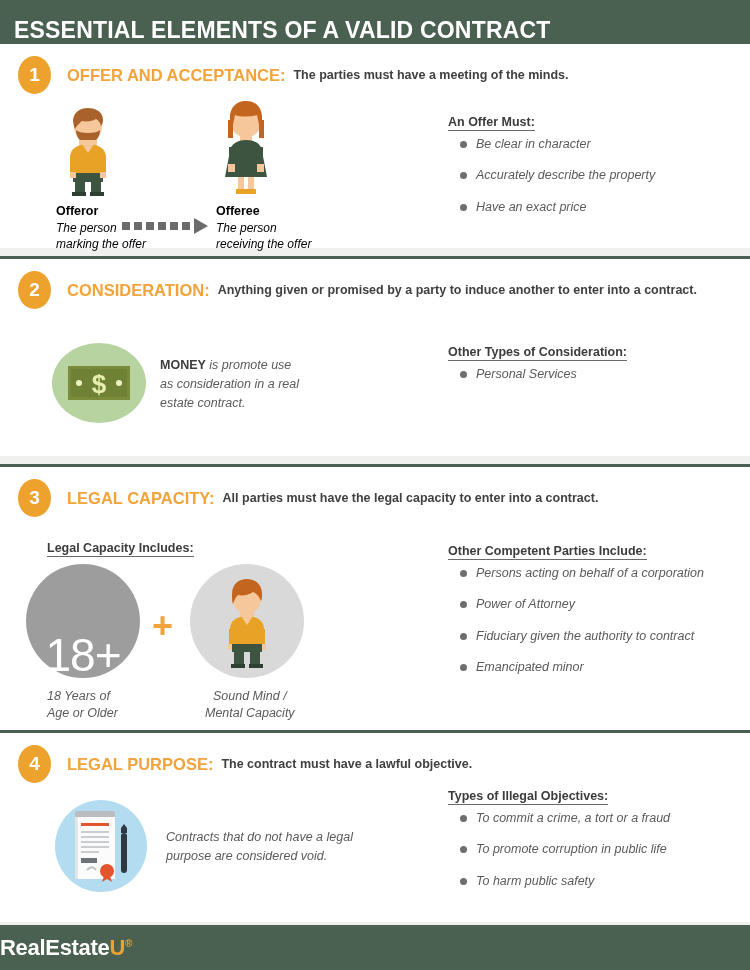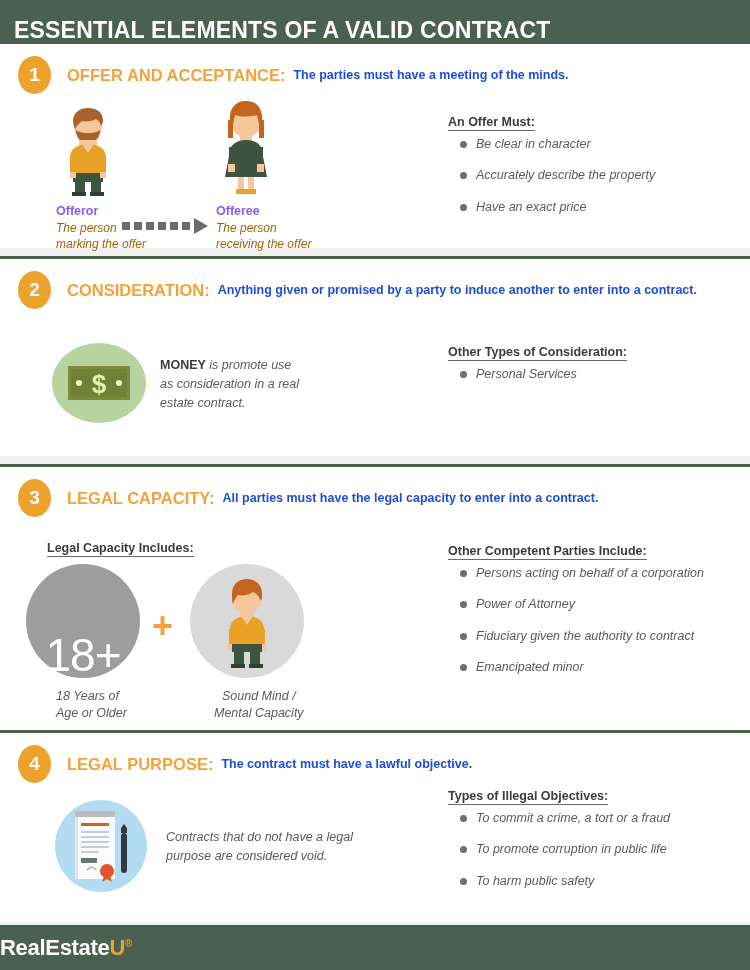--- a/index.html
+++ b/index.html
@@ -67,21 +67,21 @@
     flex: none;
   }
   .sec-title {
     color: #f2a33c;
     font-size: 16.5px;
     font-weight: bold;
     margin-left: 16px;
     white-space: nowrap;
   }
   .sec-desc {
-    color: #1d4ed8;
+    color: #404040;
     font-size: 12.5px;
     font-weight: bold;
     margin-left: 8px;
     white-space: nowrap;
   }
 
   .sec-body { position: relative; width: 750px; }
 
   
   .list-block { position: absolute; }
@@ -115,27 +115,27 @@
     color: #5a5a5a;
     line-height: 1.15;
     white-space: nowrap;
   }
 
   
   .person-group { position: absolute; text-align: left; }
   .person-name {
     font-size: 12.5px;
     font-weight: bold;
-    color: #8b5cf6;
+    color: #000000;
     margin-top: 6px;
   }
   .person-sub {
     font-size: 12px;
     font-style: italic;
-    color: #a16207;
+    color: #000000;
     line-height: 1.35;
     margin-top: 2px;
   }
   .arrow-wrap { position: absolute; left: 122px; top: 124px; }
 
   
   .circle-icon {
     position: absolute;
     border-radius: 50%;
     display: flex;
@@ -182,21 +182,20 @@
     width: 114px; height: 114px;
     border-radius: 50%;
     background: #d9d9d9;
   }
   .cap-caption {
     position: absolute;
     font-size: 12.5px;
     font-style: italic;
     color: #5a5a5a;
     line-height: 1.35;
-    margin-left: 9px;
   }
 
   
   .doc-circle {
     position: absolute;
     left: 55px; top: 800px;
     width: 92px; height: 92px;
     border-radius: 50%;
     background: #b4dcf0;
   }

